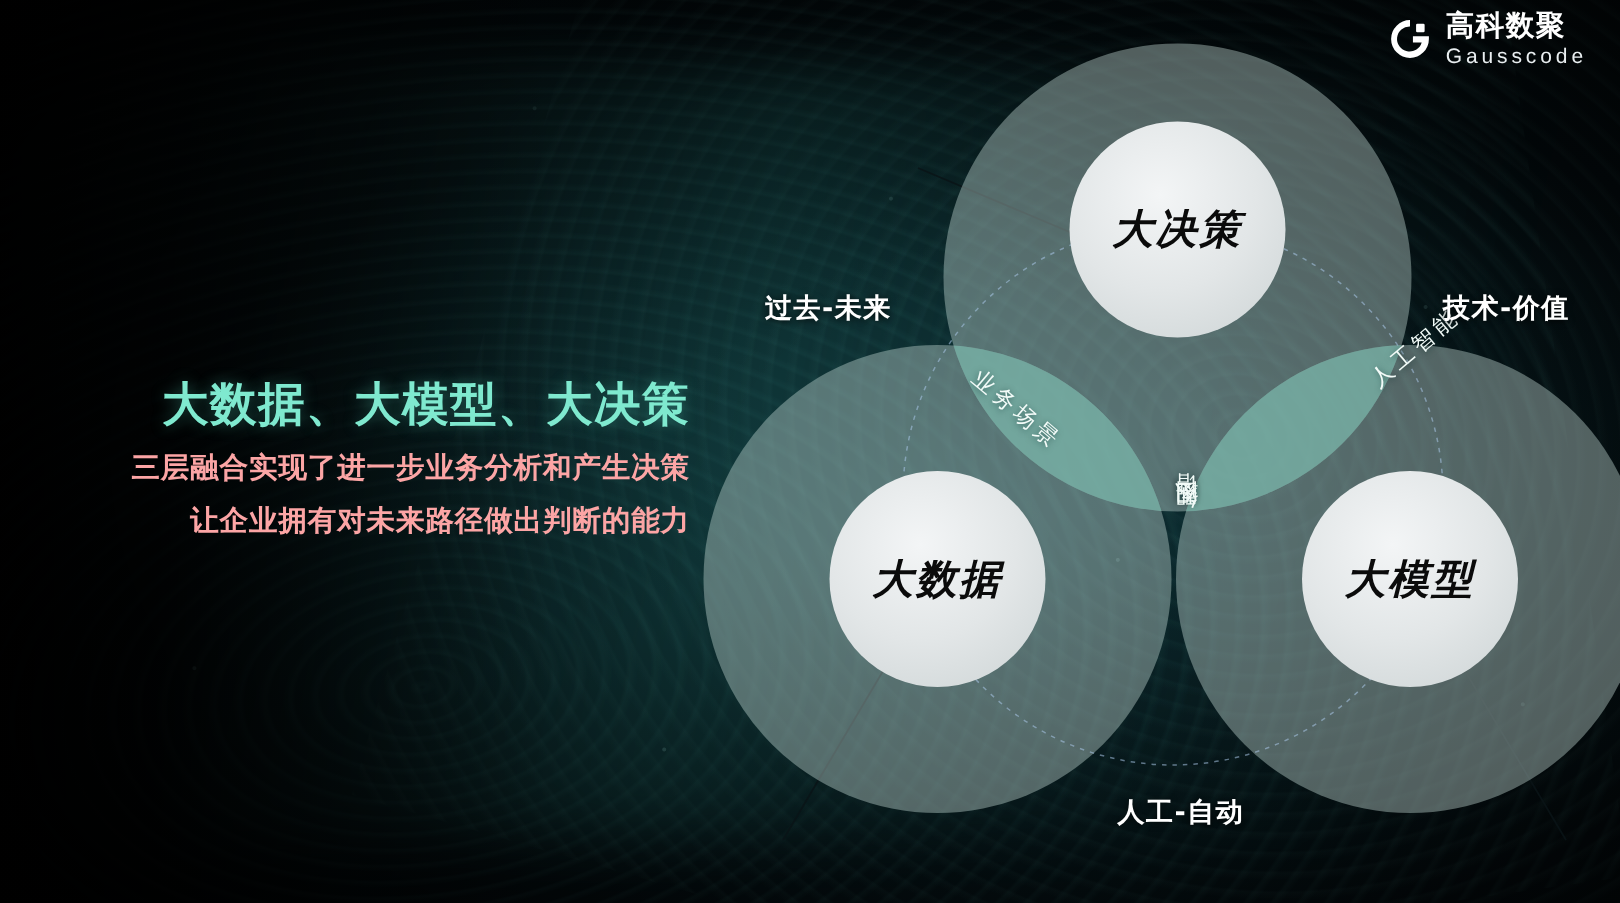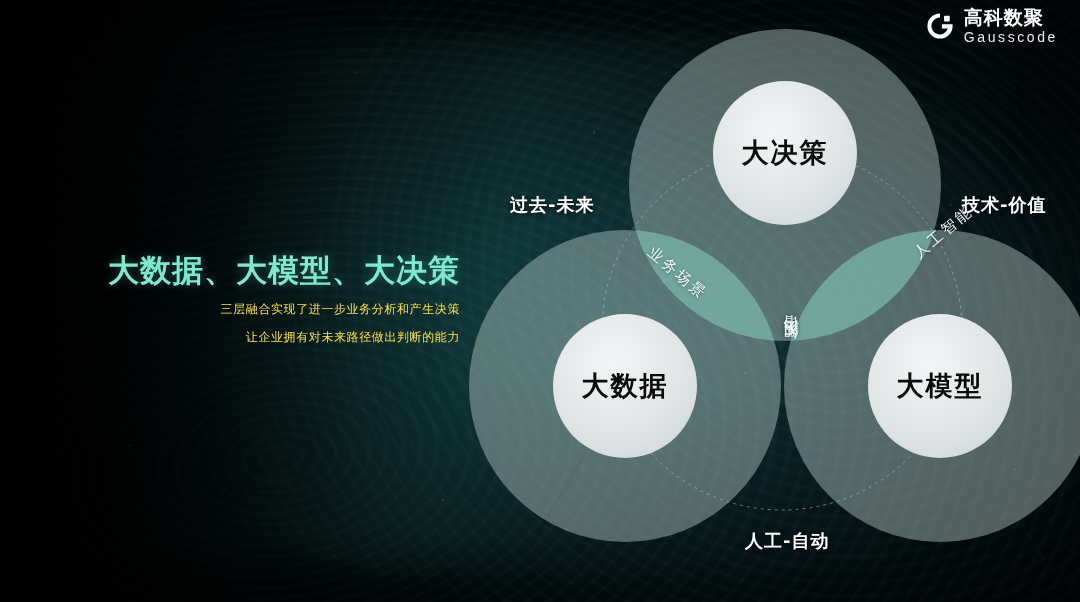--- a/index.html
+++ b/index.html
@@ -129,26 +129,27 @@
     font-size: 31px;
     font-weight: 700;
     color: #7fe9cf;
     letter-spacing: 1px;
     margin: 0 0 14px 0;
     line-height: 1.2;
     font-family: "DejaVu Sans", "Liberation Sans", sans-serif;
     text-shadow: 0 0 10px rgba(90,220,195,.35);
   }
   .subline {
-    font-size: 12px;
-    color: #fde047;
+    font-size: 19px;
+    color: #fca5a5;
     line-height: 1;
     margin: 0 0 16px 0;
     letter-spacing: .6px;
     font-family: "DejaVu Sans", "Liberation Sans", sans-serif;
+    font-weight: bold;
   }
   .subline:last-child { margin-bottom: 0; }
 
   
   .venn {
     position: absolute;
     left: 460px;
     top: 0;
     width: 620px;
     height: 602px;
@@ -171,20 +172,21 @@
 
   .node-label {
     position: absolute;
     color: #0b0b0b;
     font-size: 27px;
     font-weight: 700;
     letter-spacing: 2px;
     white-space: nowrap;
     transform: translate(-50%, -50%);
     font-family: "DejaVu Sans", "Liberation Sans", sans-serif;
+    font-style: italic;
   }
   #lbl-decision { left: 325px; top: 153px; }
   #lbl-bigdata  { left: 165px; top: 386px; }
   #lbl-model    { left: 480px; top: 386px; }
 
   .zone-label {
     position: absolute;
     color: #f2fbf8;
     font-size: 15px;
     letter-spacing: 3px;

